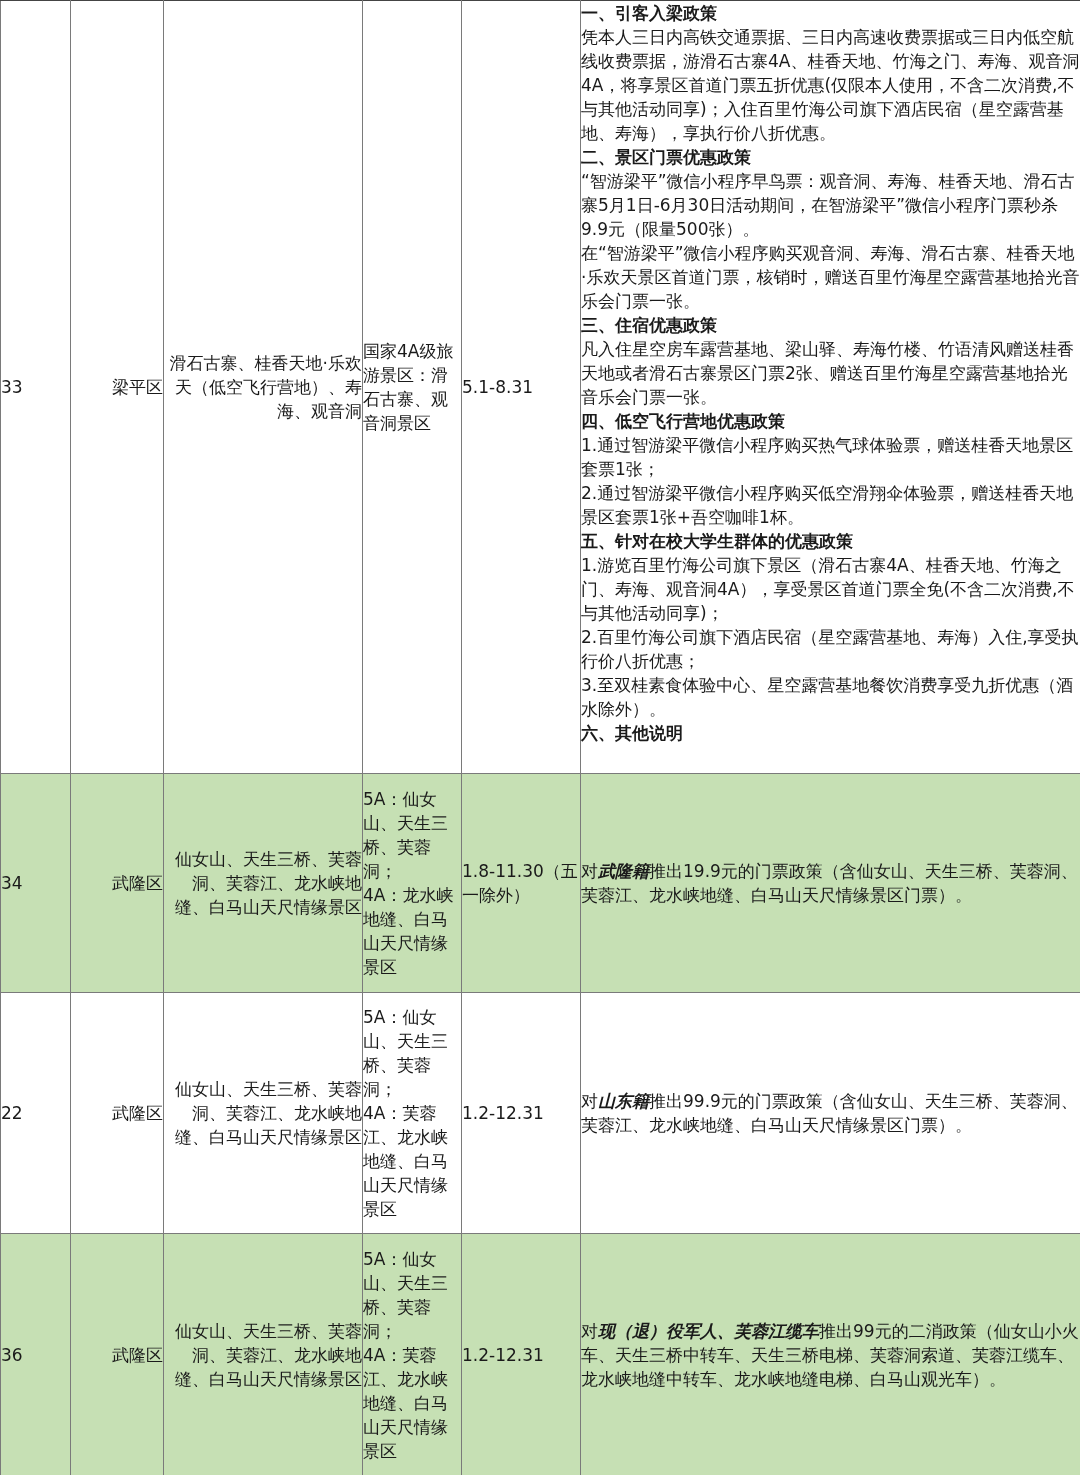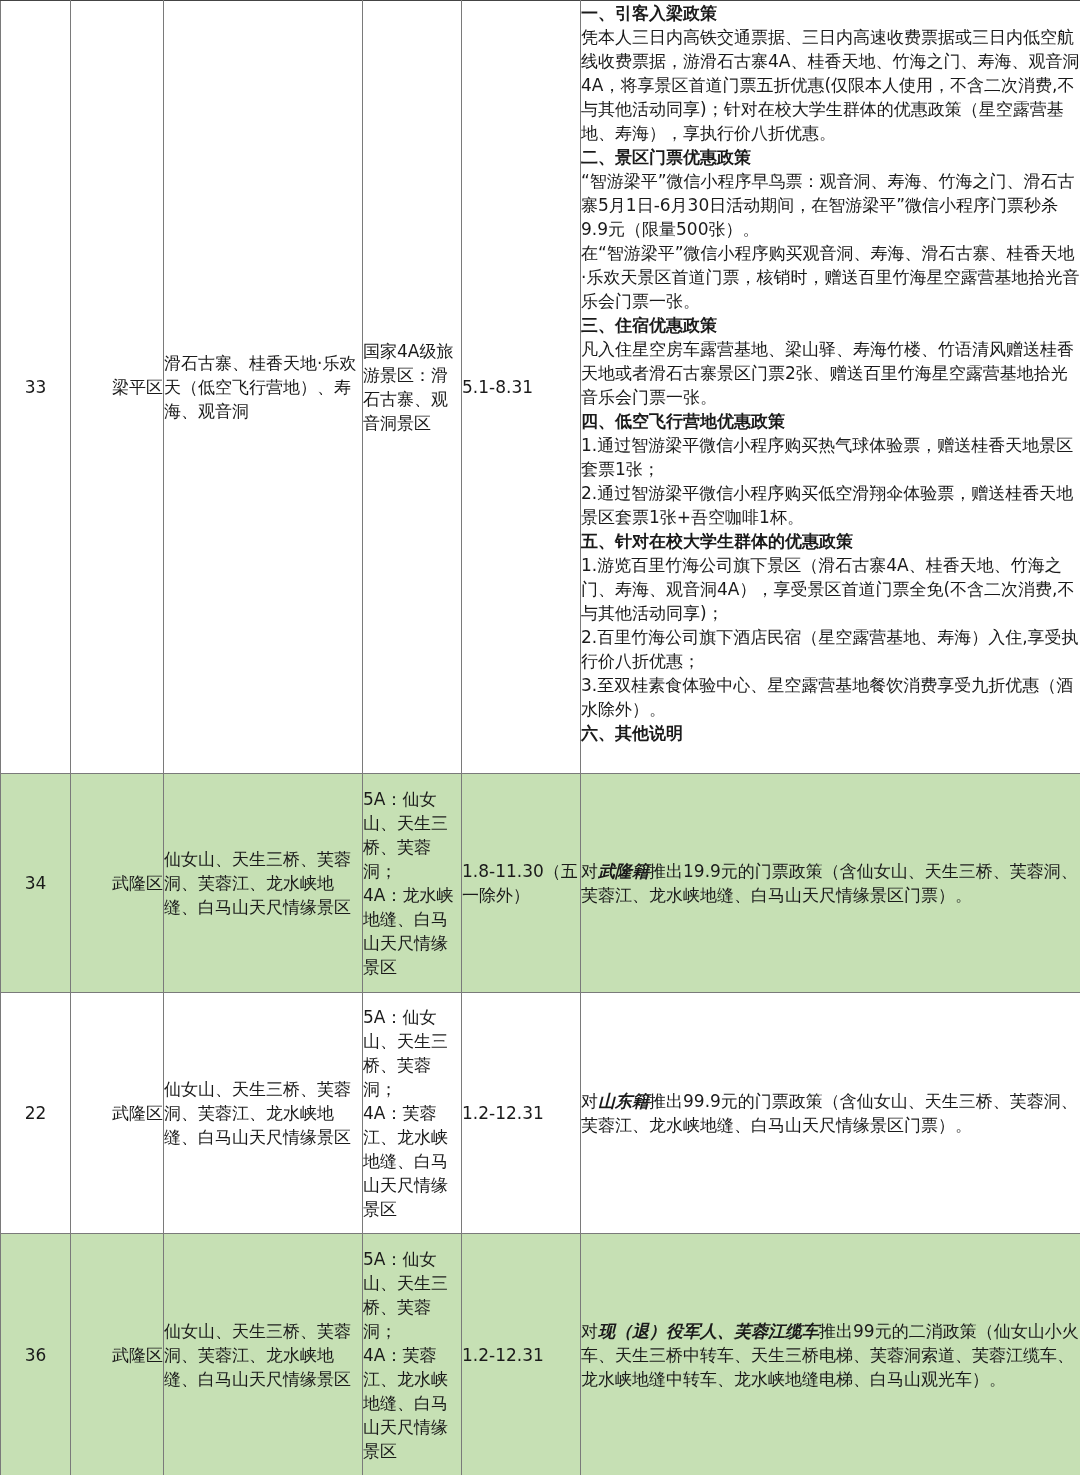--- a/index.html
+++ b/index.html
@@ -1,23 +1,23 @@
 <!DOCTYPE html>
 <html><head>
 <meta charset="utf-8">
 <style>
   html, body { margin: 0; padding: 0; background: #ffffff; }
   body { width: 1080px; height: 1475px; overflow: hidden; font-family: "DejaVu Sans", "Liberation Sans", sans-serif; color: #1a1a1a; }
   table.policy { border-collapse: collapse; table-layout: fixed; width: 1080px; }
   table.policy td { border: 1.5px solid #7a7a7a; padding: 0; vertical-align: middle; font-size: 17px; line-height: 24px; }
   td.c-no, td.c-dist { border-left-color: #2a2a2a; border-right-color: #2a2a2a; }
   table.policy tr:first-child td { border-top: 1.5px solid #444; }
-  td.c-no { text-align: center; }
+  td.c-no { text-align: left; }
   td.c-dist { text-align: right; }
-  td.c-spots { text-align: left; padding: 0 8px; }
+  td.c-spots { text-align: right; padding: 0 8px; }
   td.c-level { padding: 0 4px; }
   td.c-period { padding: 0 6px; }
   td.c-policy { text-align: left; padding: 0 4px 0 4px; }
   tr.green td { background: #c6e0b4; }
   .sec-title { font-weight: bold; }
   .para { display: block; }
   .bold { font-weight: bold; font-style: italic; }
   .level-line { display: block; }
 </style>
 </head>
@@ -36,25 +36,25 @@
 
     <tr class="white" style="height:773px">
       <td class="c-no">33</td>
       <td class="c-dist">梁平区</td>
       <td class="c-spots">滑石古寨、桂香天地·乐欢天（低空飞行营地）、寿海、观音洞</td>
       <td class="c-level">国家4A级旅游景区：滑石古寨、观音洞景区</td>
       <td class="c-period">5.1-8.31</td>
       <td class="c-policy" style="vertical-align:top;">
         <div>
           <span class="para sec-title">一、引客入梁政策</span>
-          <span class="para">凭本人三日内高铁交通票据、三日内高速收费票据或三日内低空航线收费票据，游滑石古寨4A、桂香天地、竹海之门、寿海、观音洞4A，将享景区首道门票五折优惠(仅限本人使用，不含二次消费,不与其他活动同享)；针对在校大学生群体的优惠政策（星空露营基地、寿海），享执行价八折优惠。</span>
+          <span class="para">凭本人三日内高铁交通票据、三日内高速收费票据或三日内低空航线收费票据，游滑石古寨4A、桂香天地、竹海之门、寿海、观音洞4A，将享景区首道门票五折优惠(仅限本人使用，不含二次消费,不与其他活动同享)；入住百里竹海公司旗下酒店民宿（星空露营基地、寿海），享执行价八折优惠。</span>
         </div>
         <div>
           <span class="para sec-title">二、景区门票优惠政策</span>
-          <span class="para">“智游梁平”微信小程序早鸟票：观音洞、寿海、竹海之门、滑石古寨5月1日-6月30日活动期间，在智游梁平”微信小程序门票秒杀9.9元（限量500张）。</span>
+          <span class="para">“智游梁平”微信小程序早鸟票：观音洞、寿海、桂香天地、滑石古寨5月1日-6月30日活动期间，在智游梁平”微信小程序门票秒杀9.9元（限量500张）。</span>
           <span class="para">在“智游梁平”微信小程序购买观音洞、寿海、滑石古寨、桂香天地·乐欢天景区首道门票，核销时，赠送百里竹海星空露营基地拾光音乐会门票一张。</span>
         </div>
         <div>
           <span class="para sec-title">三、住宿优惠政策</span>
           <span class="para">凡入住星空房车露营基地、梁山驿、寿海竹楼、竹语清风赠送桂香天地或者滑石古寨景区门票2张、赠送百里竹海星空露营基地拾光音乐会门票一张。</span>
         </div>
         <div>
           <span class="para sec-title">四、低空飞行营地优惠政策</span>
           <span class="para">1.通过智游梁平微信小程序购买热气球体验票，赠送桂香天地景区套票1张；</span>
           <span class="para">2.通过智游梁平微信小程序购买低空滑翔伞体验票，赠送桂香天地景区套票1张+吾空咖啡1杯。</span>

